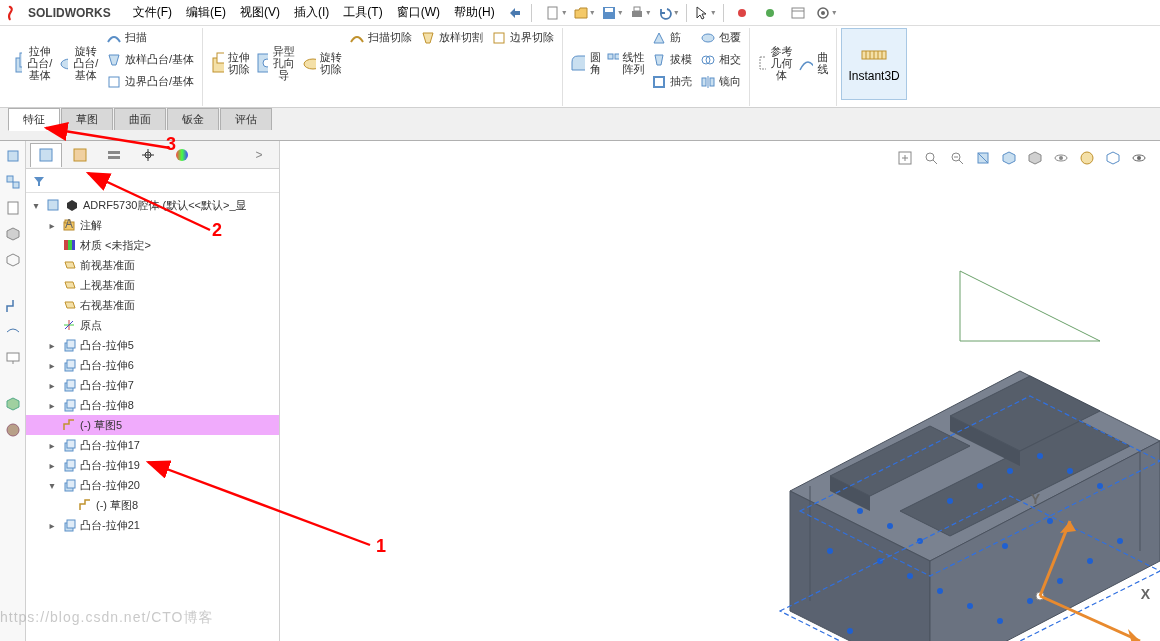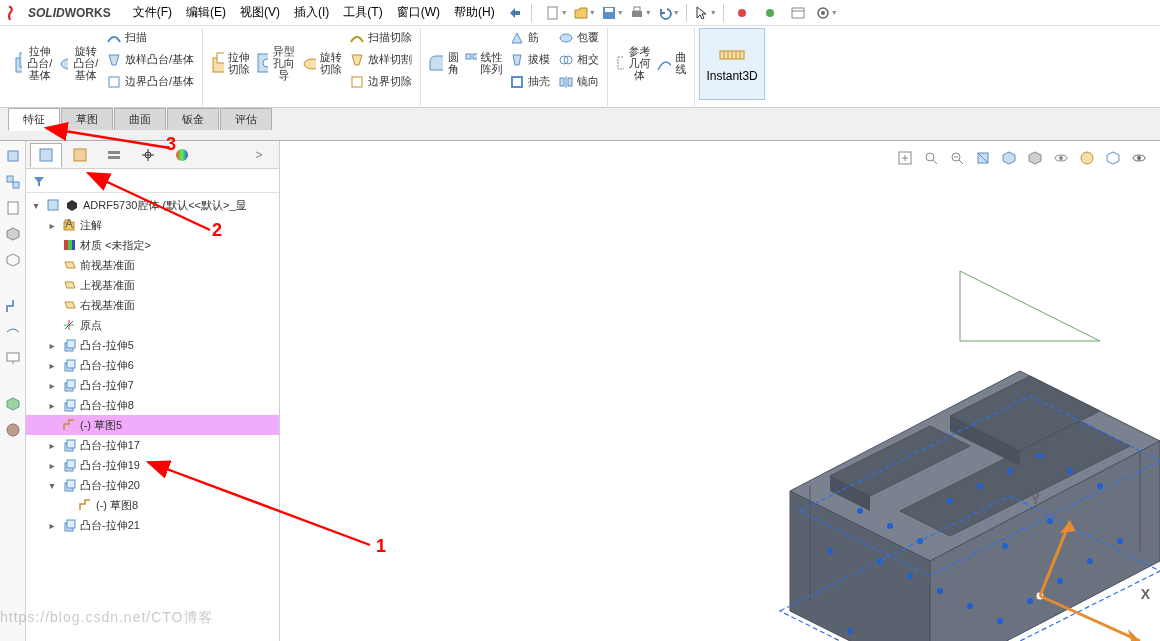--- a/index.html
+++ b/index.html
@@ -48,21 +48,21 @@
 .watermark{position:absolute;left:0;right:12px;bottom:14px;text-align:left;font-size:14px;color:rgba(120,120,120,.4);letter-spacing:1px;pointer-events:none}
 </style>
 </head>
 <body>
 
 <div class="menubar">
   <div class="logo">
     <svg width="20" height="18" viewBox="0 0 20 18">
         <path d="M3 16 Q1 12 4 8 Q7 4 3 2" stroke="#e2231a" stroke-width="2.4" fill="none" stroke-linecap="round"></path>
       </svg>
-    <span style="font-family:Arial;font-weight:bold;font-size:12px;color:#444"><span style="font-style:italic">SOLID</span><span>WORKS</span></span>
+    <span style="font-family:Arial;font-weight:bold;font-size:12px;color:#444"><span style="">SOLID</span><span>WORKS</span></span>
   </div>
   <div class="menu-item">文件(F)</div>
   <div class="menu-item">编辑(E)</div>
   <div class="menu-item">视图(V)</div>
   <div class="menu-item">插入(I)</div>
   <div class="menu-item">工具(T)</div>
   <div class="menu-item">窗口(W)</div>
   <div class="menu-item">帮助(H)</div>
   <div class="tb-btn">
       <svg width="14" height="14">
@@ -192,21 +192,21 @@
             <circle cx="13" cy="13" r="4" fill="#fff" stroke="#5b8fc7"></circle>
           </svg>
         <span class="lbl">异型孔向导</span>
       </div>
       <div class="rbtn-lg">
         <svg width="26" height="26">
             <ellipse cx="13" cy="14" rx="9" ry="5" fill="#f4e0a8" stroke="#c0922e"></ellipse>
           </svg>
         <span class="lbl">旋转切除</span>
       </div>
-      <div style="display:flex;flex-direction:column">
+      <div style="display:flex;flex-direction:row">
         <div class="rbtn-sm">
             <svg width="16" height="16">
               <path d="M2 12 Q8 2 14 12" fill="none" stroke="#c0922e" stroke-width="2"></path>
             </svg>
             <span class="lbl">扫描切除</span>
           </div>
         <div class="rbtn-sm">
             <svg width="16" height="16">
               <path d="M3 3 L13 3 L10 13 L6 13 Z" fill="#f4e0a8" stroke="#c0922e"></path>
             </svg>

